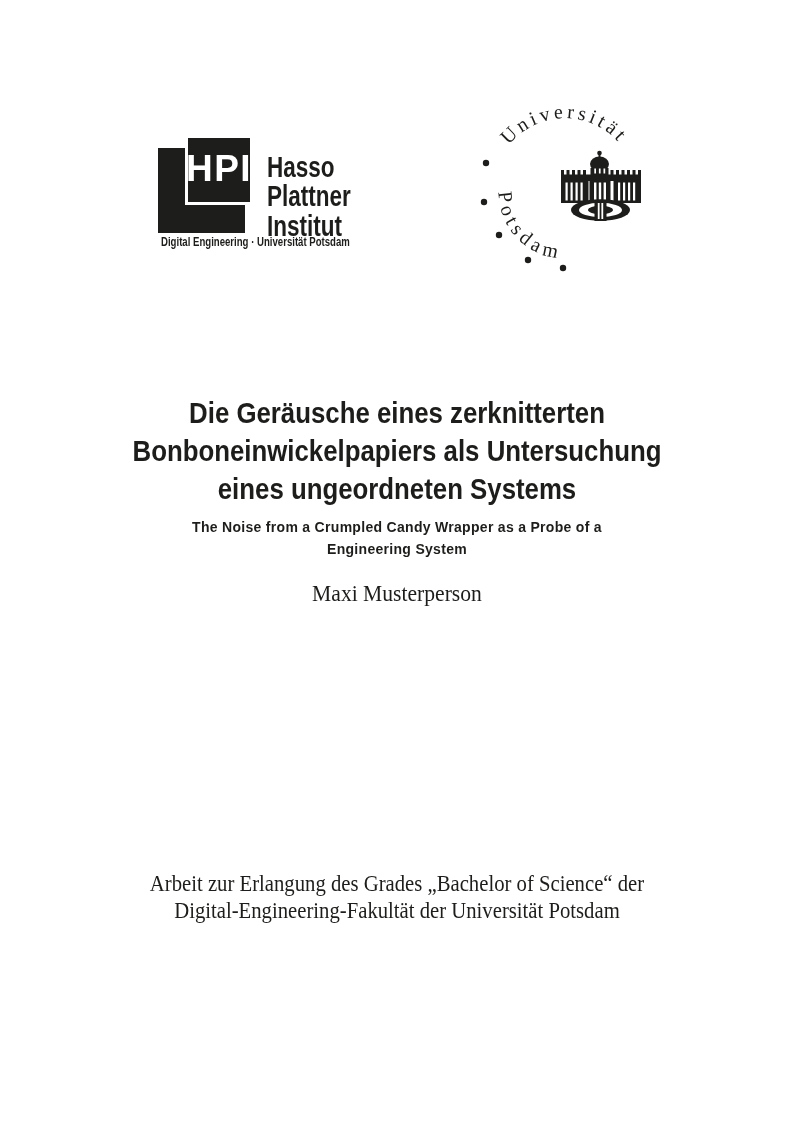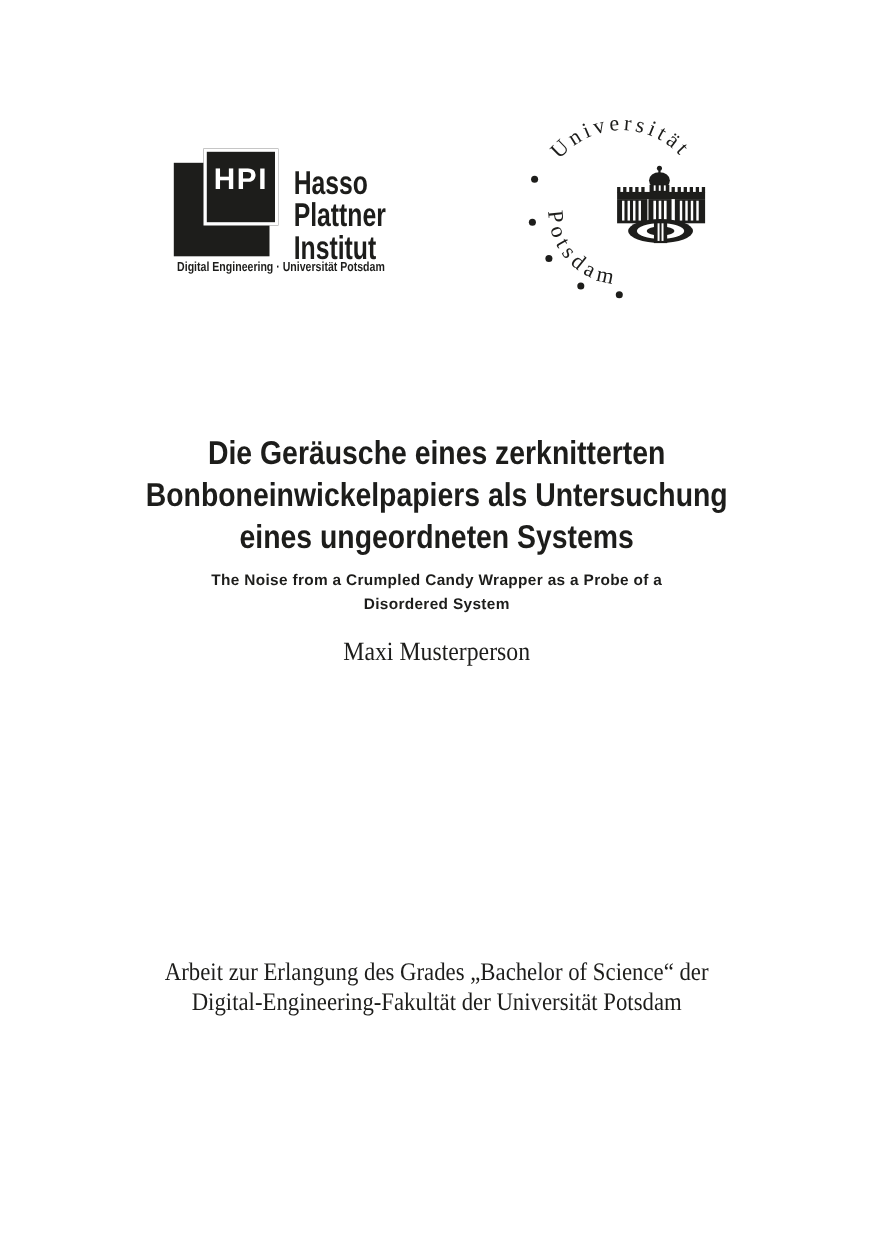--- a/index.html
+++ b/index.html
@@ -20,21 +20,21 @@
     position: absolute; left: 0; top: 13px;
     width: 87px; height: 85px; background: #1d1d1b;
   }
   .hpi-front {
     position: absolute; left: 27px; top: 0;
     width: 68px; height: 70px; box-sizing: border-box;
     background: #1d1d1b; border: 3px solid #ffffff;
     display: flex; justify-content: center; align-items: flex-start;
   }
   .hpi-monogram {
-    color: #ffffff; font-weight: 700; font-size: 27px;
+    color: #ffffff; font-weight: 700; font-size: 37px;
     letter-spacing: 1.5px; margin-top: 10px;
   }
   .hpi-name {
     position: absolute; left: 109px; top: 17px;
     font-size: 30px; font-weight: 700; line-height: 29.4px;
     white-space: pre-line;
     transform: scaleX(0.75); transform-origin: left top;
   }
   .hpi-tagline {
     position: absolute; left: 3px; top: 100px;
@@ -162,20 +162,20 @@
       <rect x="124.5" y="107" width="12" height="19"></rect>
       <rect fill="#ffffff" x="127.8" y="108" width="1.8" height="16"></rect>
       <rect fill="#ffffff" x="131.4" y="108" width="1.8" height="16"></rect>
     </g>
   </svg>
 
   <h1 class="title-de">Die Geräusche eines zerknitterten
 Bonboneinwickelpapiers als Untersuchung
 eines ungeordneten Systems</h1>
   <h2 class="title-en">The Noise from a Crumpled Candy Wrapper as a Probe of a
-Disordered System</h2>
+Engineering System</h2>
 
   <div class="author">Maxi Musterperson</div>
 
   <div class="degree">Arbeit zur Erlangung des Grades „Bachelor of Science“ der
 Digital-Engineering-Fakultät der Universität Potsdam</div>
 
 </div>
 
 </body></html>

